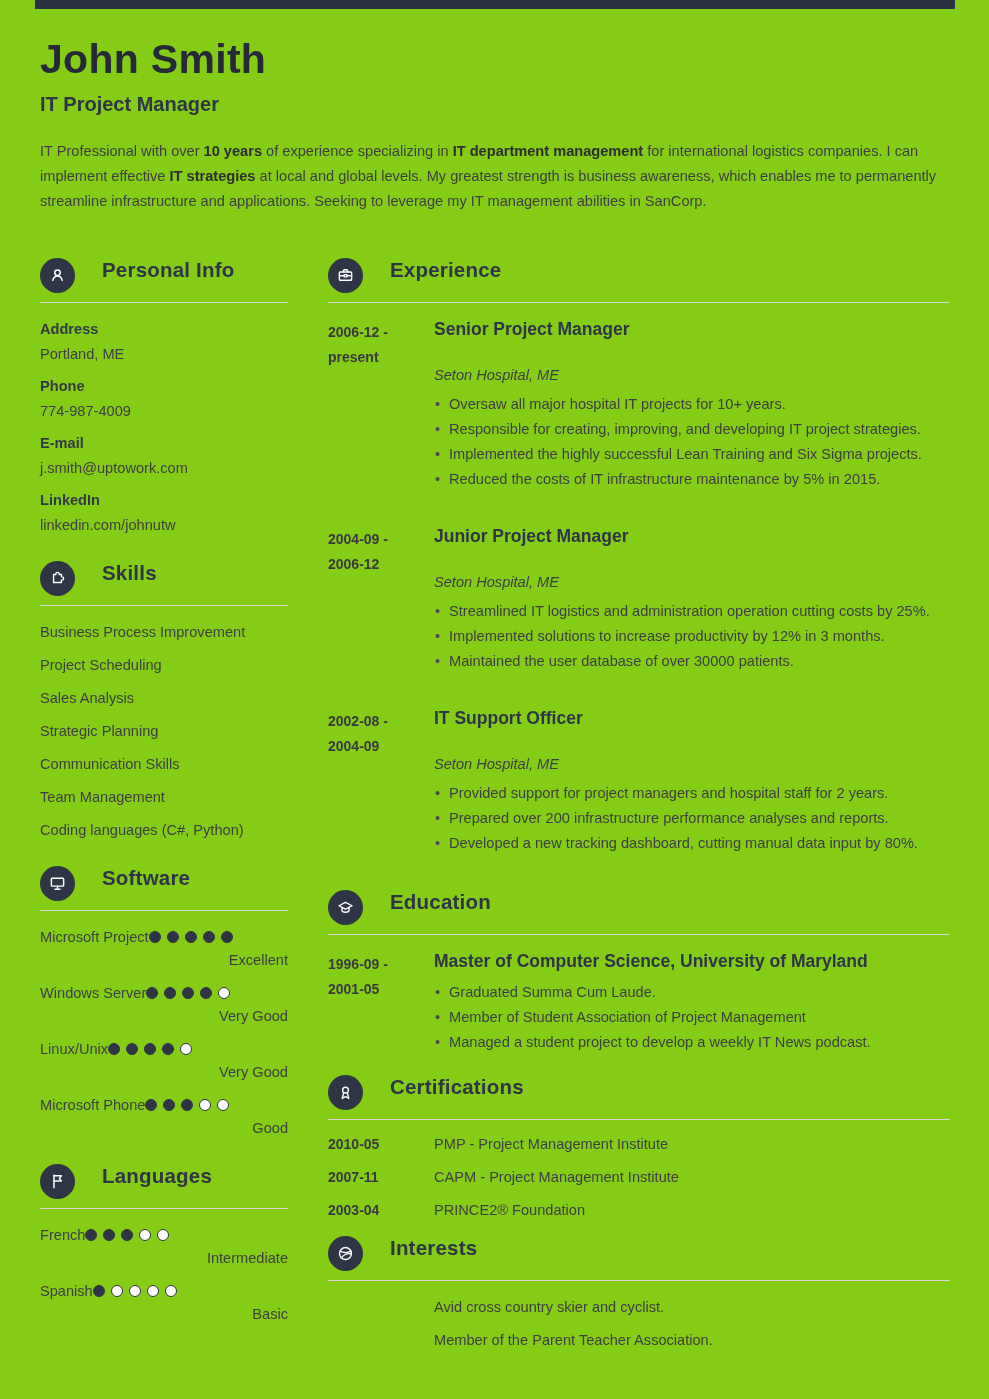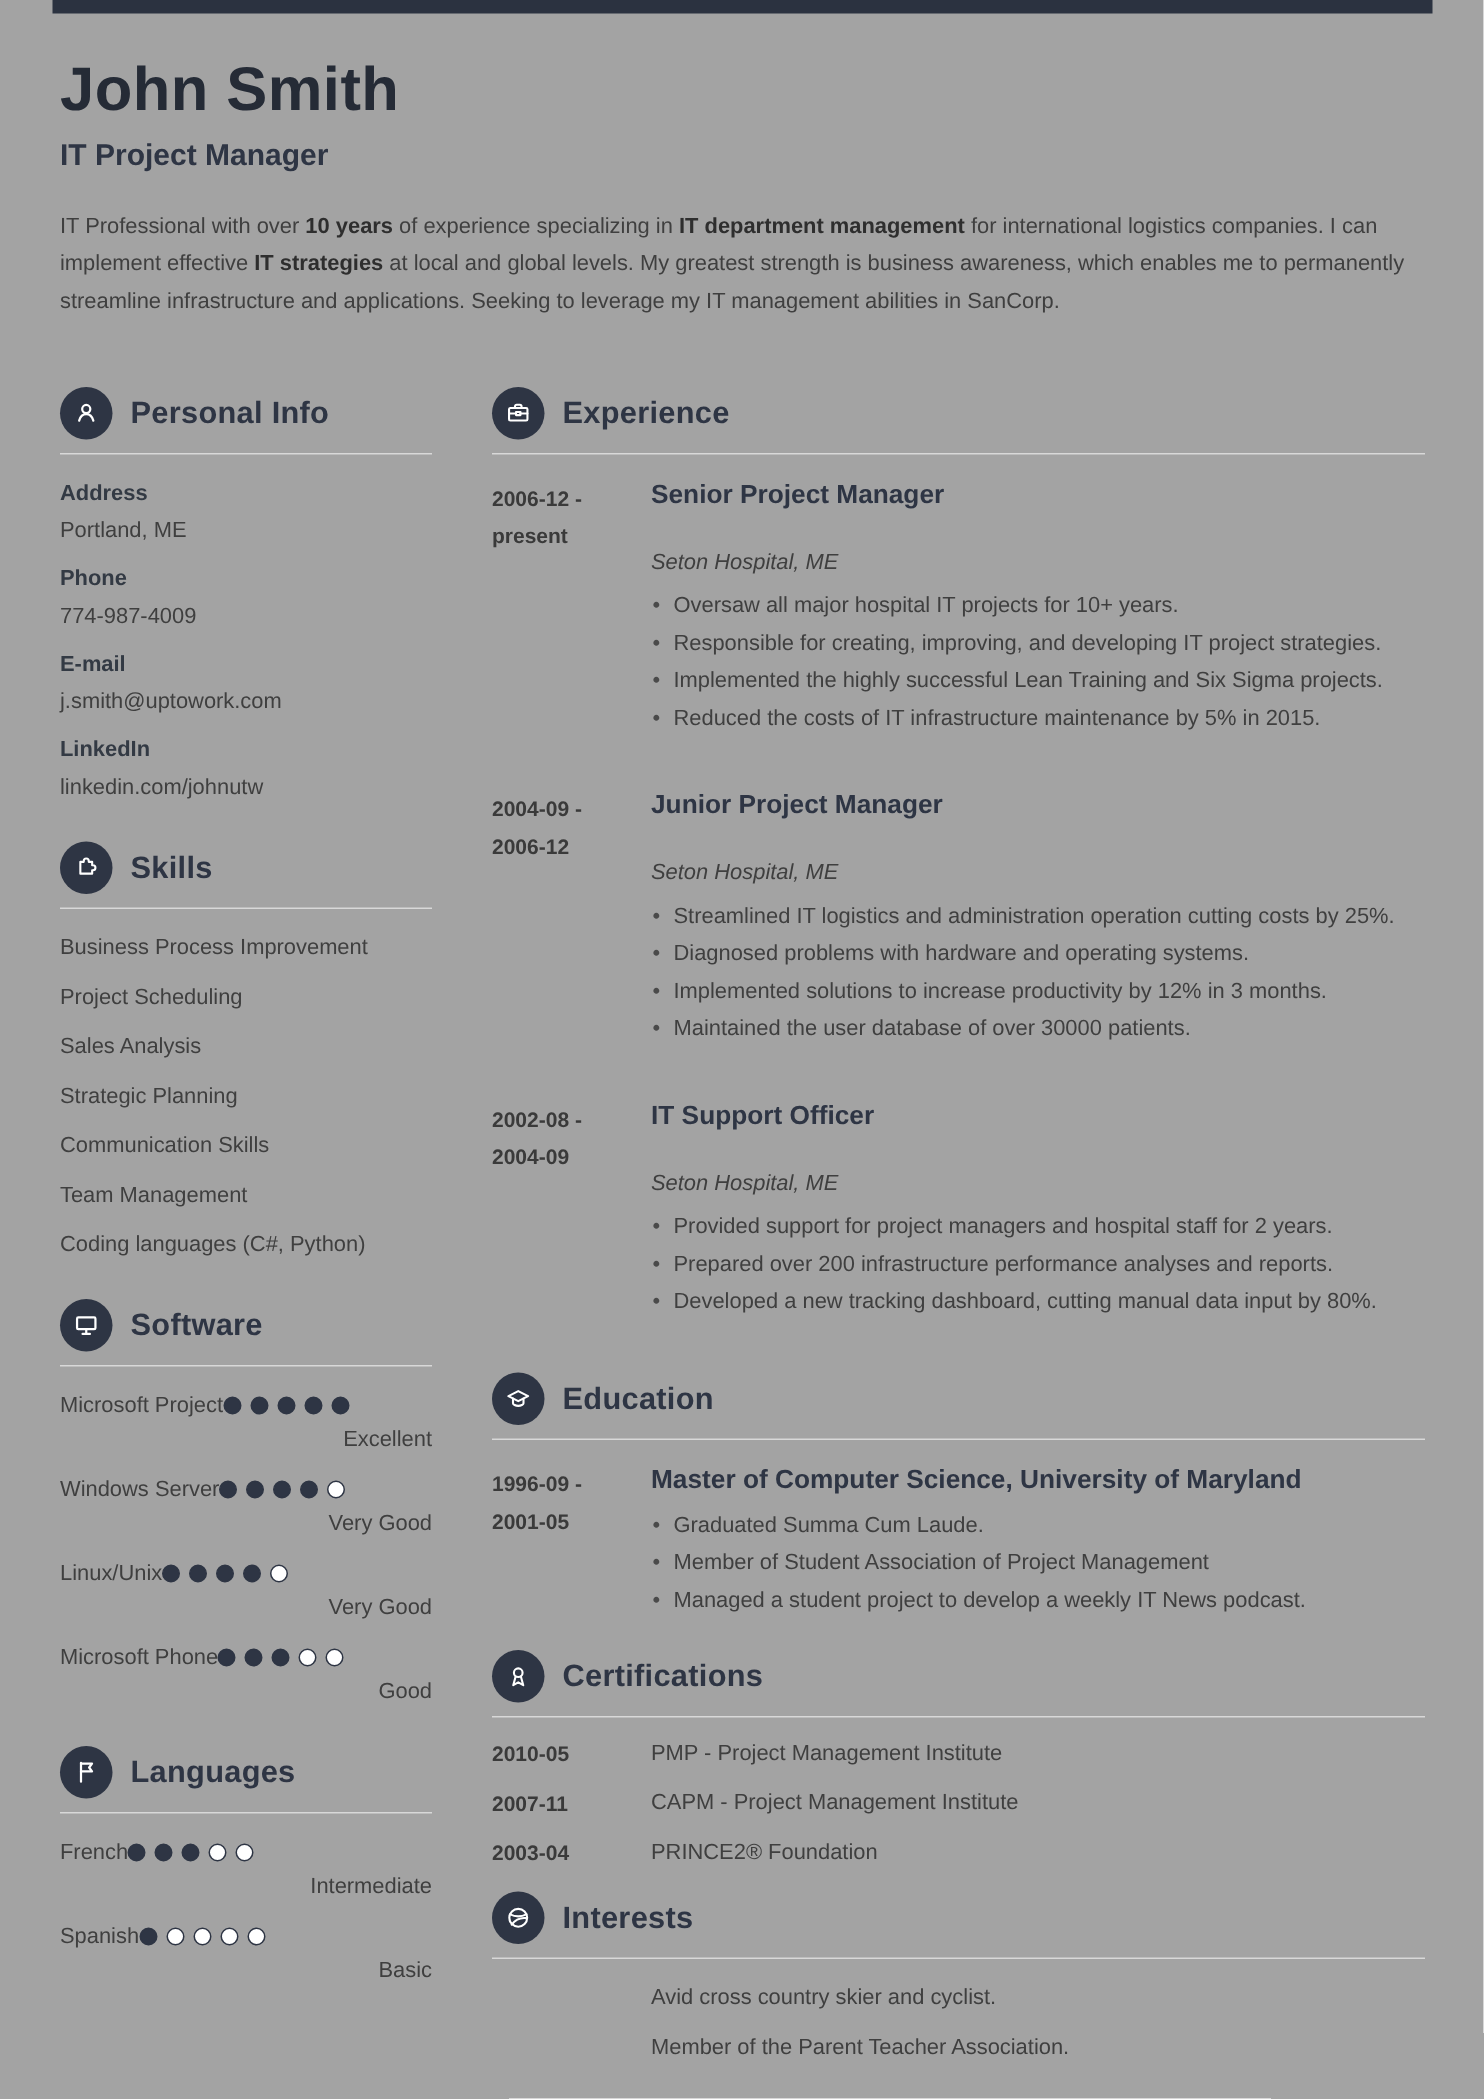--- a/index.html
+++ b/index.html
@@ -5,34 +5,34 @@
   :root{
     --accent:#2e3544;
     --accent-dark:#252b36;
     --body:#3f3f3f;
     --rule:#d8d8d8;
     --topbar:#2b3240;
   }
   *{box-sizing:border-box;}
   html,body{margin:0;padding:0;background:#ffffff;}
   body{font-family:"Liberation Sans", sans-serif;}
-  .page{position:relative;width:989px;height:1399px;background:#a3a3a3;overflow:hidden;}
+  .page{position:relative;width:989px;height:1399px;background:#84cc16;overflow:hidden;}
   .top-bar{position:absolute;top:0;left:35px;width:920px;height:9px;background:var(--topbar);}
 
   .header{padding:36px 39px 0 40px;}
   .name{margin:0;font-size:41px;line-height:46px;font-weight:bold;color:var(--accent-dark);letter-spacing:.3px;}
   .job-title{margin-top:11px;font-size:20px;color:var(--accent);font-weight:bold;}
   .summary{margin:23px 0 0;font-size:14.6px;line-height:25px;color:var(--body);}
   .summary .b{font-weight:bold;color:#2e2e2e;}
 
   .main{display:flex;padding:0 39px 0 40px;margin-top:44px;}
   .col-left{width:248px;margin-right:40px;flex-shrink:0;}
   .col-right{flex:1;min-width:0;}
 
-  .section-head{display:flex;align-items:center;gap:12px;padding-bottom:9px;border-bottom:1px solid var(--rule);}
+  .section-head{display:flex;align-items:flex-start;gap:27px;padding-bottom:9px;border-bottom:1px solid var(--rule);}
   .icon-circle{width:35px;height:35px;border-radius:50%;background:var(--accent);display:flex;align-items:center;justify-content:center;flex-shrink:0;}
   .icon-circle svg{display:block;}
   .section-title{margin:0;font-size:20.5px;font-weight:bold;color:var(--accent);letter-spacing:.2px;}
 
   
   .col-left section{margin-bottom:26px;}
   .pi-fields{margin-top:16px;}
   .pi-field{margin-bottom:12px;}
   .pi-label{font-size:14.6px;font-weight:bold;color:#333a44;line-height:20px;}
   .pi-value{font-size:14.6px;color:var(--body);line-height:20px;margin-top:5px;}
@@ -278,21 +278,20 @@
             <div class="entry">
               <div class="entry-dates">
                 <div>2004-09 -</div>
                 <div>2006-12</div>
               </div>
               <div class="entry-body">
                 <h3 class="entry-title">Junior Project Manager</h3>
                 <div class="entry-company">Seton Hospital, ME</div>
                 <ul class="bullets">
                   <li>Streamlined IT logistics and administration operation cutting costs by 25%.</li>
-                  <li>Diagnosed problems with hardware and operating systems.</li>
                   <li>Implemented solutions to increase productivity by 12% in 3 months.</li>
                   <li>Maintained the user database of over 30000 patients.</li>
                 </ul>
               </div>
             </div>
             <div class="entry">
               <div class="entry-dates">
                 <div>2002-08 -</div>
                 <div>2004-09</div>
               </div>

